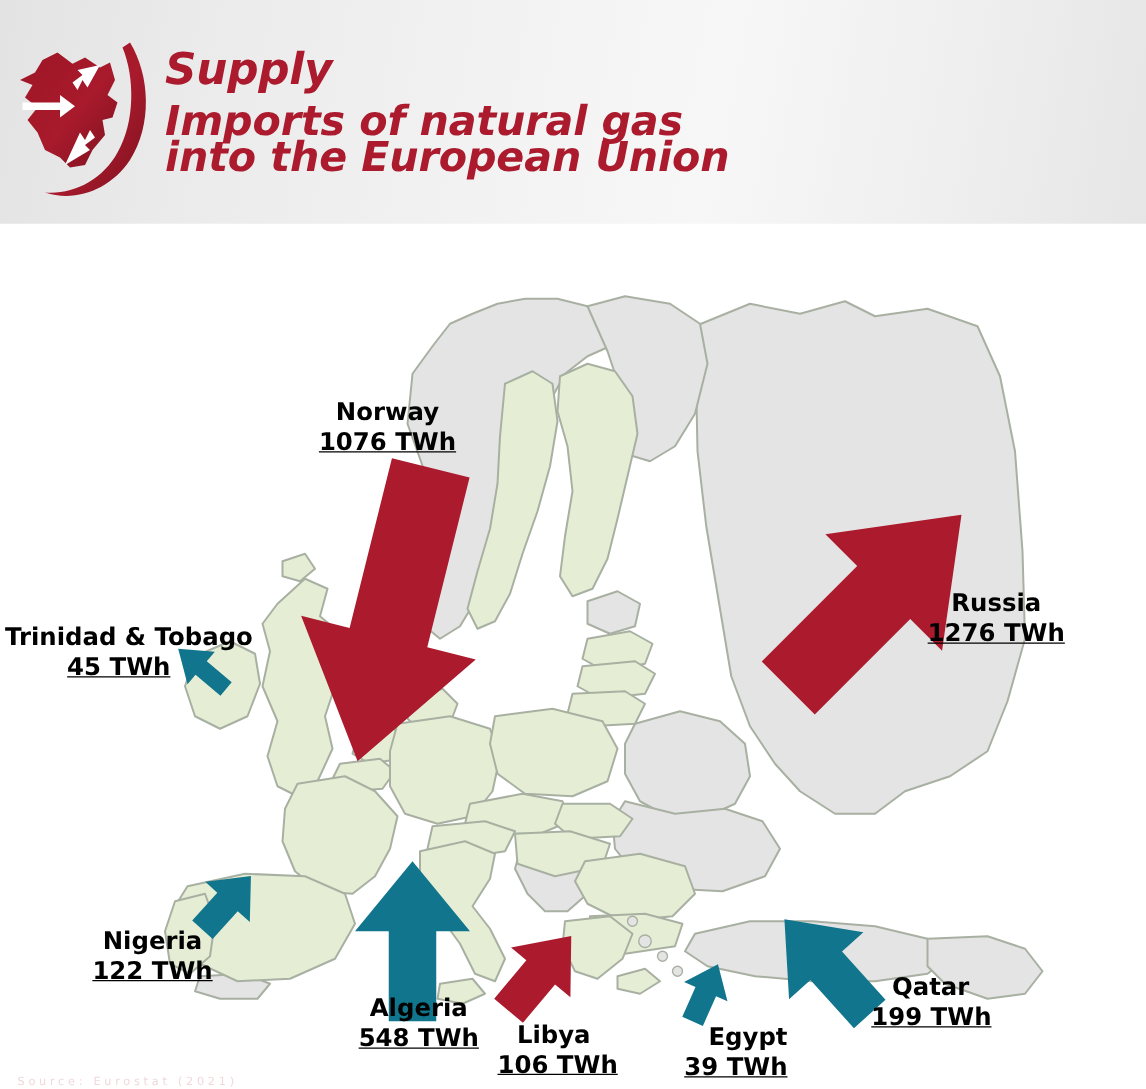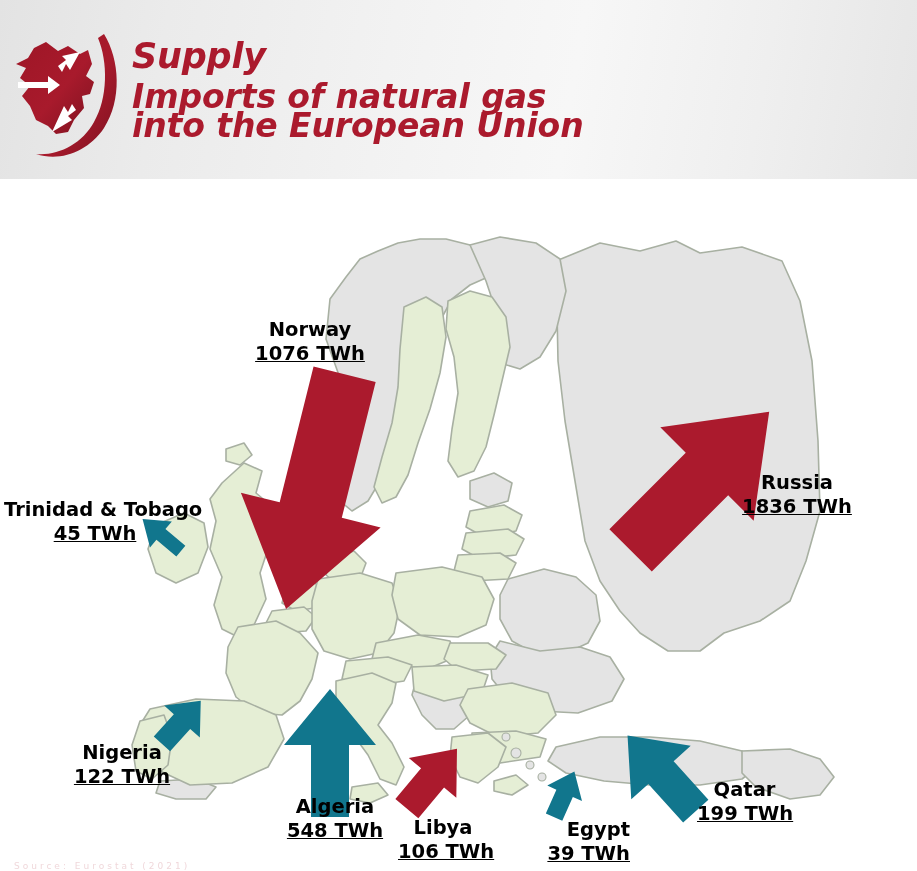--- a/index.html
+++ b/index.html
@@ -226,21 +226,21 @@
     </svg>
   </div>
 
   <div class="lbl" id="lbl-norway">
     <span class="nm">Norway</span>
     <span class="vl">1076 TWh</span>
   </div>
 
   <div class="lbl" id="lbl-russia">
     <span class="nm">Russia</span>
-    <span class="vl">1836 TWh</span>
+    <span class="vl">1276 TWh</span>
   </div>
 
   <div class="lbl" id="lbl-trinidad">
     <span class="nm">Trinidad &amp; Tobago</span>
     <span class="vl">45 TWh</span>
   </div>
 
   <div class="lbl" id="lbl-nigeria">
     <span class="nm">Nigeria</span>
     <span class="vl">122 TWh</span>

